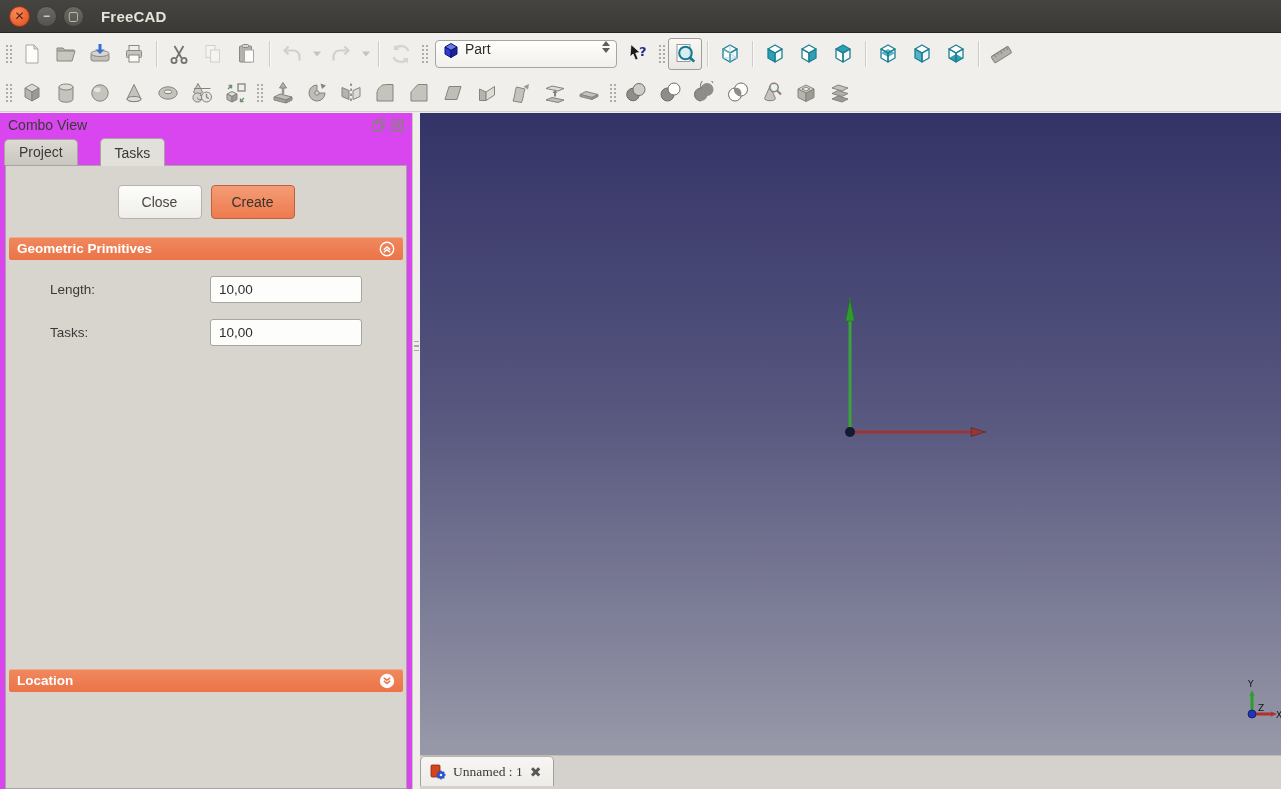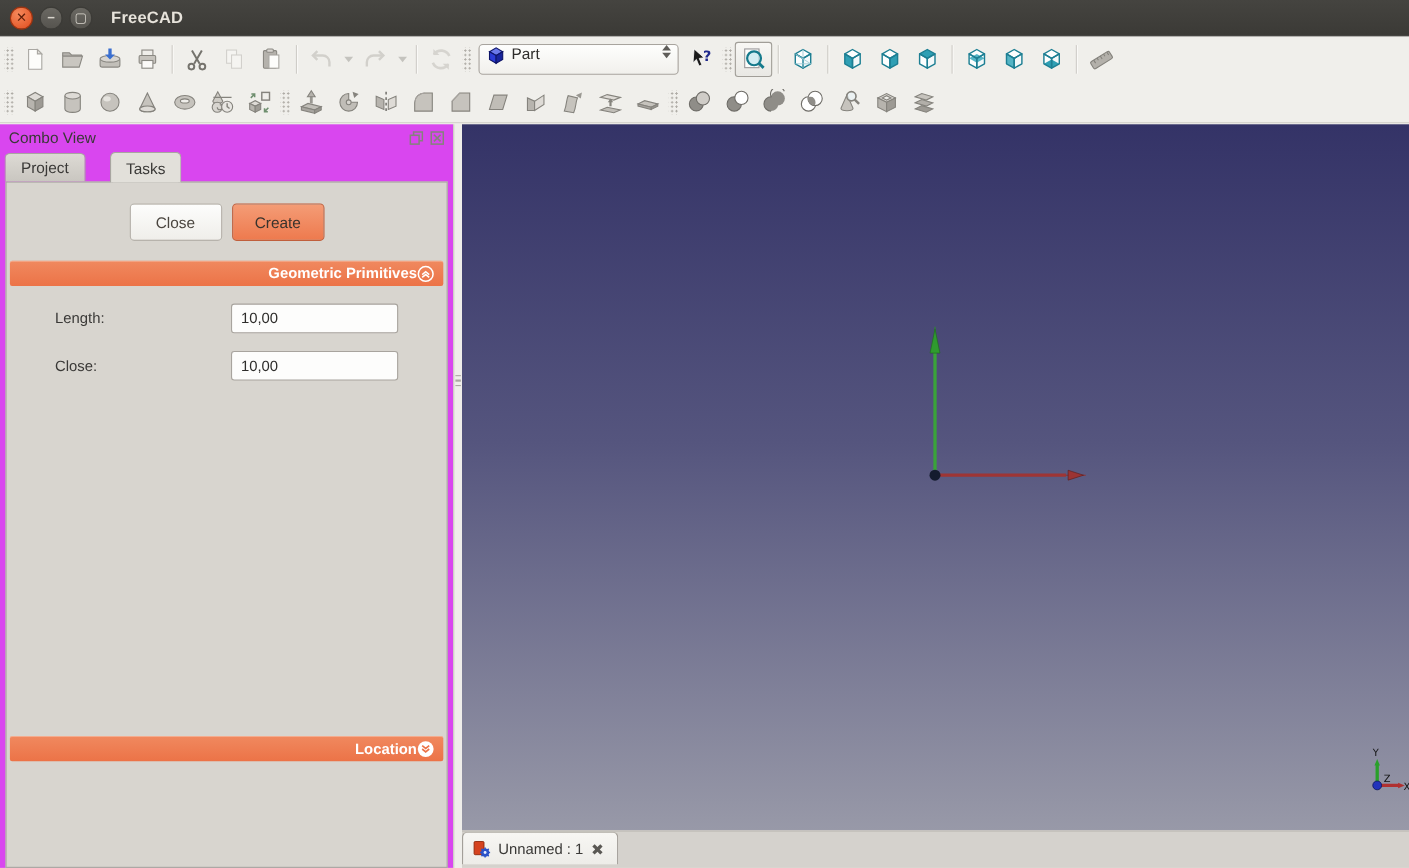--- a/index.html
+++ b/index.html
@@ -68,21 +68,21 @@
   .task-btn.close { background:linear-gradient(#FDFDFC,#EFEEEA);
     border:1px solid #B7B3AC; color:#4A453F; }
   .task-btn.create { background:linear-gradient(#F49C76,#EE7A4E);
     border:1px solid #C05F3C; color:#38332D; }
   .mn::first-letter { text-decoration:underline; }
   .section-head { height:23px; margin:18px 3px 0; border-radius:2px;
     background:linear-gradient(#F0895F,#EC7347);
     box-shadow:inset 0 1px 0 rgba(255,255,255,.3); display:flex;
     align-items:center; padding:0 8px; }
   .section-head.location { margin-top:6px; }
-  .section-title { color:#FFFFFF; font-weight:bold; font-size:13.5px; flex:1;text-align:right; }
+  .section-title { color:#FFFFFF; font-weight:bold; font-size:13.5px; flex:1; }
   .gp-content { flex:1; display:flex; flex-direction:column; }
   .combo-field { height:28px; margin:16px 16px 0; border:1px solid #A8A49E;
     border-radius:4px; background:linear-gradient(#FEFEFD,#F3F2EE);
     display:flex; align-items:center; padding:0 8px 0 10px; }
   .combo-field .lbl { flex:1; font-size:13.5px; color:#2E2D2B; }
   .param-head { font-weight:bold; font-size:13.5px; color:#3A3937;
     margin:15px 0 0 16px; }
   .field-row { display:flex; align-items:center; padding-left:44px; margin-top:16px; }
   .field-row .flabel { width:160px; font-size:13.5px; color:#3A3937; }
   .spinbox { width:152px; height:27px; border:1px solid #A8A49E; border-radius:3px;
@@ -105,21 +105,21 @@
   #viewport svg { position:absolute; left:0; top:0; }
 
   
   #mdi-bar { position:absolute; left:420px; top:755px; right:0; bottom:0;
     background:#D5D2CD; border-top:1px solid #BDBAB4; display:flex;
     align-items:flex-start; }
   .mdi-tab { height:30px; margin-left:0; background:linear-gradient(#F7F6F3,#EDECE8);
     border:1px solid #A39F99; border-top-color:#B9B5AF; border-bottom:none;
     border-radius:5px 5px 0 0; display:flex; align-items:center; gap:7px;
     padding:0 12px 0 9px; }
-  .mdi-label { font-size:13.5px; color:#3A3937; }
+  .mdi-label { font-size:13.5px; color:#3A3937;font-family:Liberation Serif, serif; }
   .mdi-close { font-size:14px; font-weight:bold; color:#5A5854; line-height:1; }
 </style>
 </head>
 <body>
 <div id="app">
 
   <div id="titlebar">
     <span class="win-btn close">✕</span>
     <span class="win-btn minmax">−</span>
     <span class="win-btn minmax">▢</span>
@@ -646,21 +646,21 @@
 
         <div class="field-row">
           <span class="flabel">Length:</span>
           <div class="spinbox">
             <input class="spin-value" value="10,00" style="">
 
           </div>
         </div>
 
         <div class="field-row">
-          <span class="flabel">Close:</span>
+          <span class="flabel">Tasks:</span>
           <div class="spinbox">
             <input class="spin-value" value="10,00" style="">
 
           </div>
         </div>
         <div style="flex:1"></div>
       </div>
 
       <div class="section-head location">
         <span class="section-title">Location</span>

